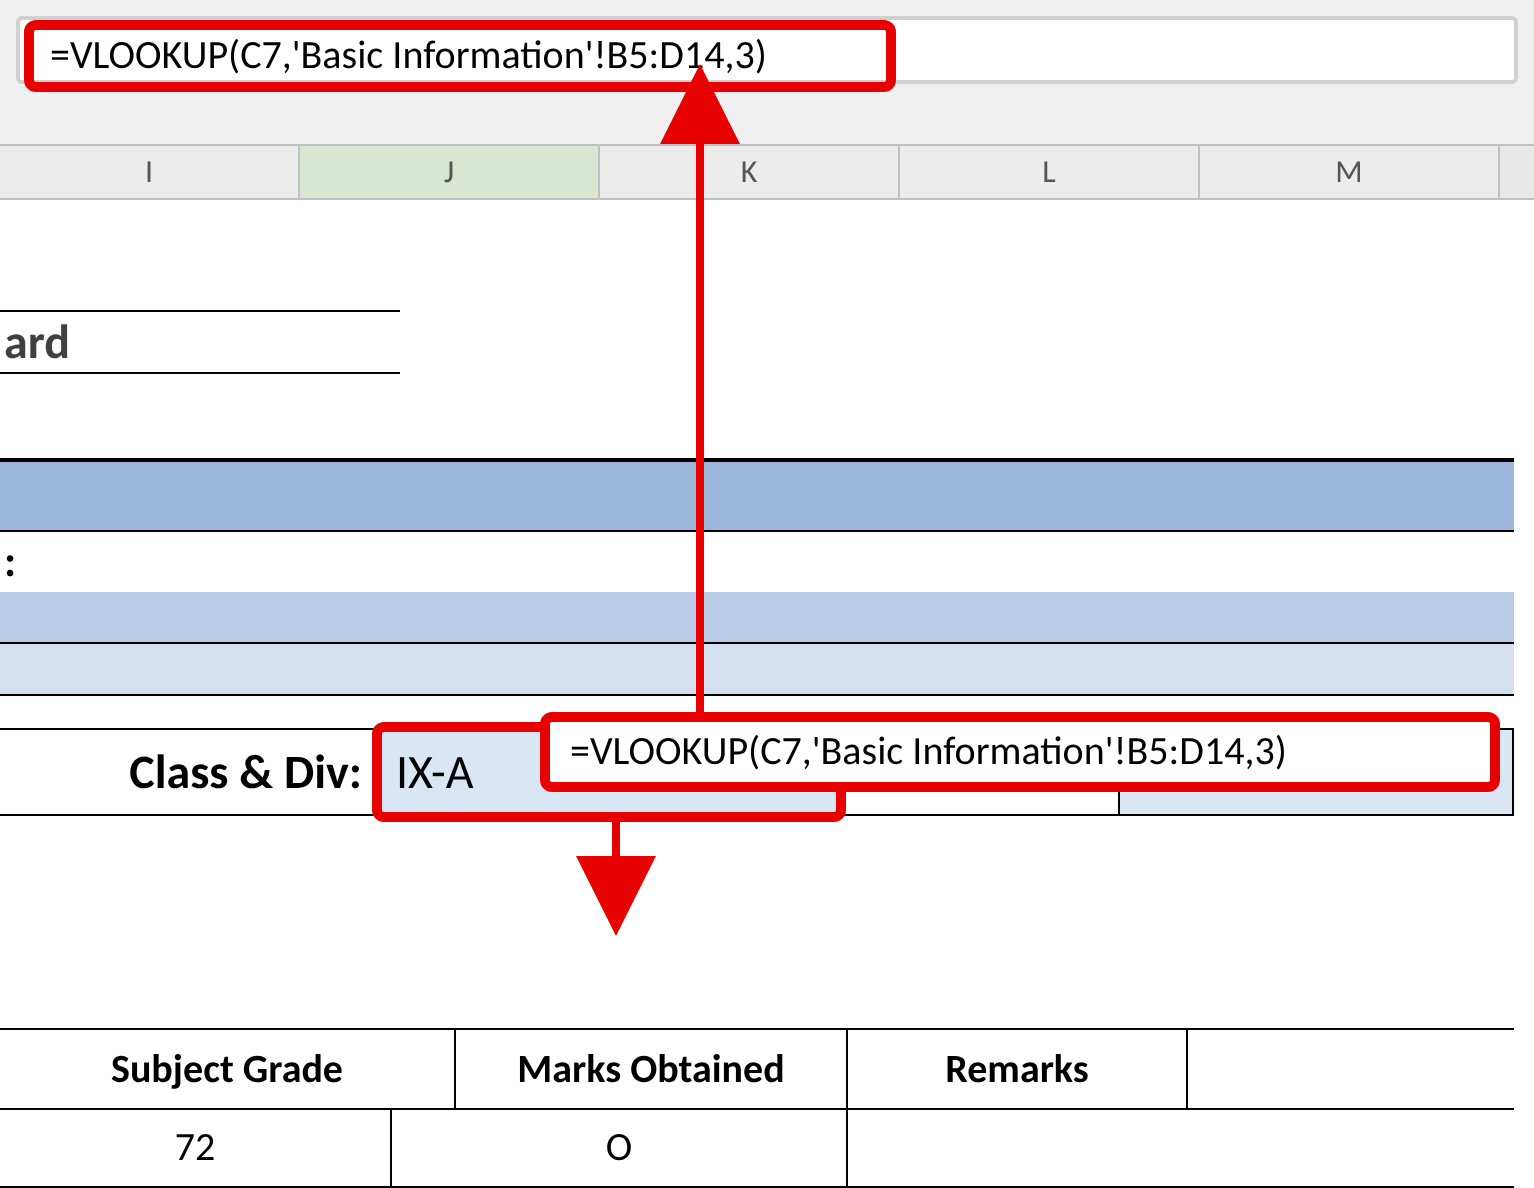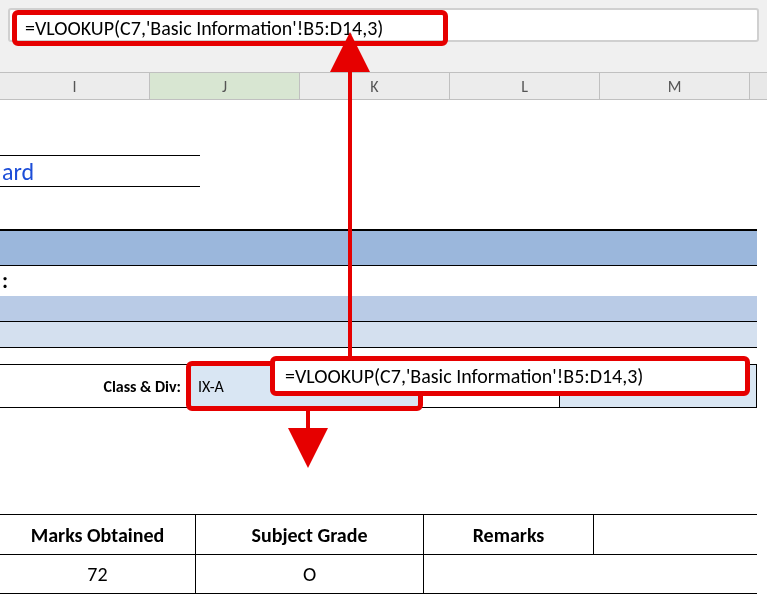--- a/index.html
+++ b/index.html
@@ -73,22 +73,22 @@
     top: 55px;
     left: 0;
     width: 200px;
     height: 32px;
     border-top: 1.5px solid #000;
     border-bottom: 1.5px solid #000;
     display: flex;
     align-items: center;
     padding-left: 2px;
     font-size: 24px;
-    font-weight: 400;
-    color: #1d4ed8;
+    font-weight: 700;
+    color: #404040;
     background: #fff;
   }
   
   .band {
     position: absolute;
     left: 0;
     right: 10px;
     border-top: 1.5px solid #000;
     border-bottom: 1.5px solid #000;
   }
@@ -106,21 +106,21 @@
     right: 10px;
     height: 44px;
     display: flex;
     border-top: 1.5px solid #000;
     border-bottom: 1.5px solid #000;
   }
   .cell {
     border-right: 1.5px solid #000;
     display: flex;
     align-items: center;
-    font-size: 16px;
+    font-size: 24px;
     padding: 0 8px;
   }
   .cell.lbl { font-weight: 700; justify-content: flex-end; }
   .cell.val { background: #d9e6f3; }
   .classdiv-lbl { width: 190px; }
   .classdiv-val { width: 230px; position: relative; }
   .attend-lbl { width: 140px; border-right: 1.5px solid #000;}
   .attend-val { flex:1; background: #d9e6f3;}
   
   .red-box-cell {
@@ -210,22 +210,22 @@
     <div class="cell val classdiv-val">
       <span>IX-A</span>
       <div class="red-box-cell"></div>
     </div>
     <div class="cell lbl attend-lbl">Attendance:</div>
     <div class="cell val attend-val"></div>
   </div>
 
   <div class="data-table">
     <div class="dt-row">
+      <div class="dt-cell hdr c-grade">Subject Grade</div>
       <div class="dt-cell hdr c-marks">Marks Obtained</div>
-      <div class="dt-cell hdr c-grade">Subject Grade</div>
       <div class="dt-cell hdr c-remarks">Remarks</div>
     </div>
     <div class="dt-row">
       <div class="dt-cell c-marks">72</div>
       <div class="dt-cell c-grade">O</div>
     </div>
   </div>
 
 </div>
 

